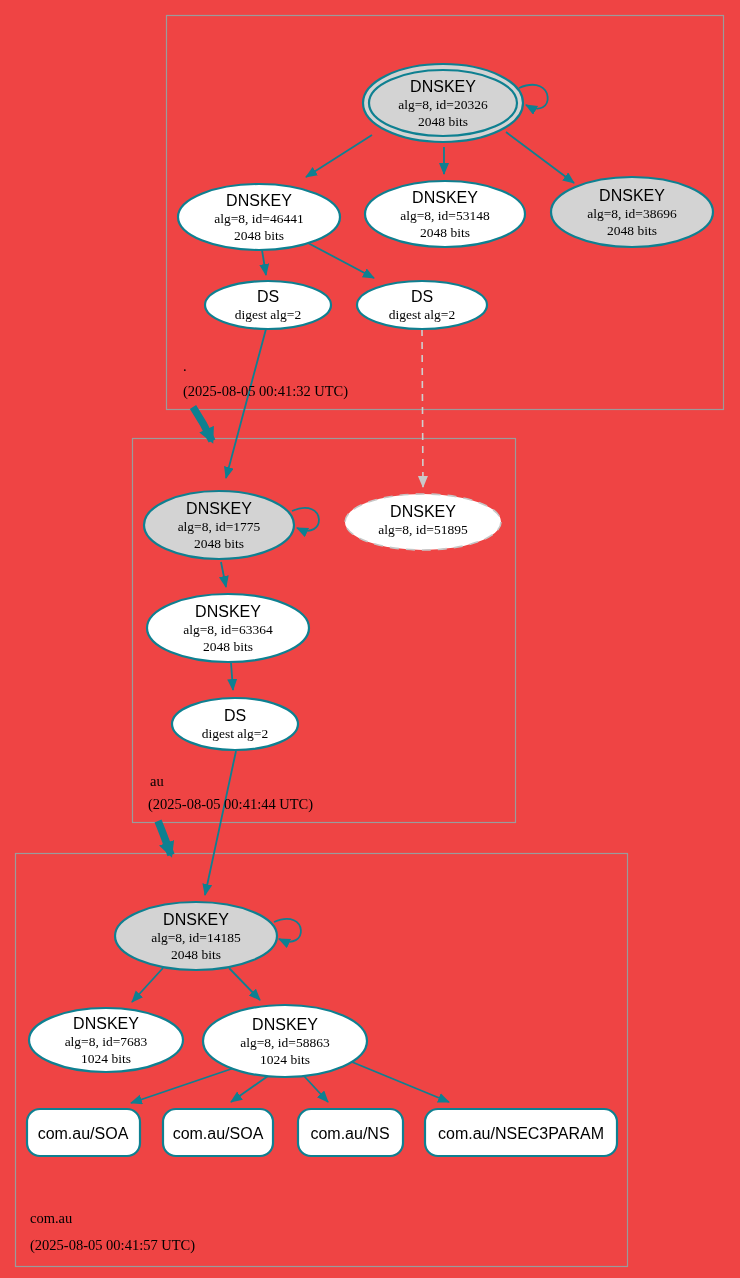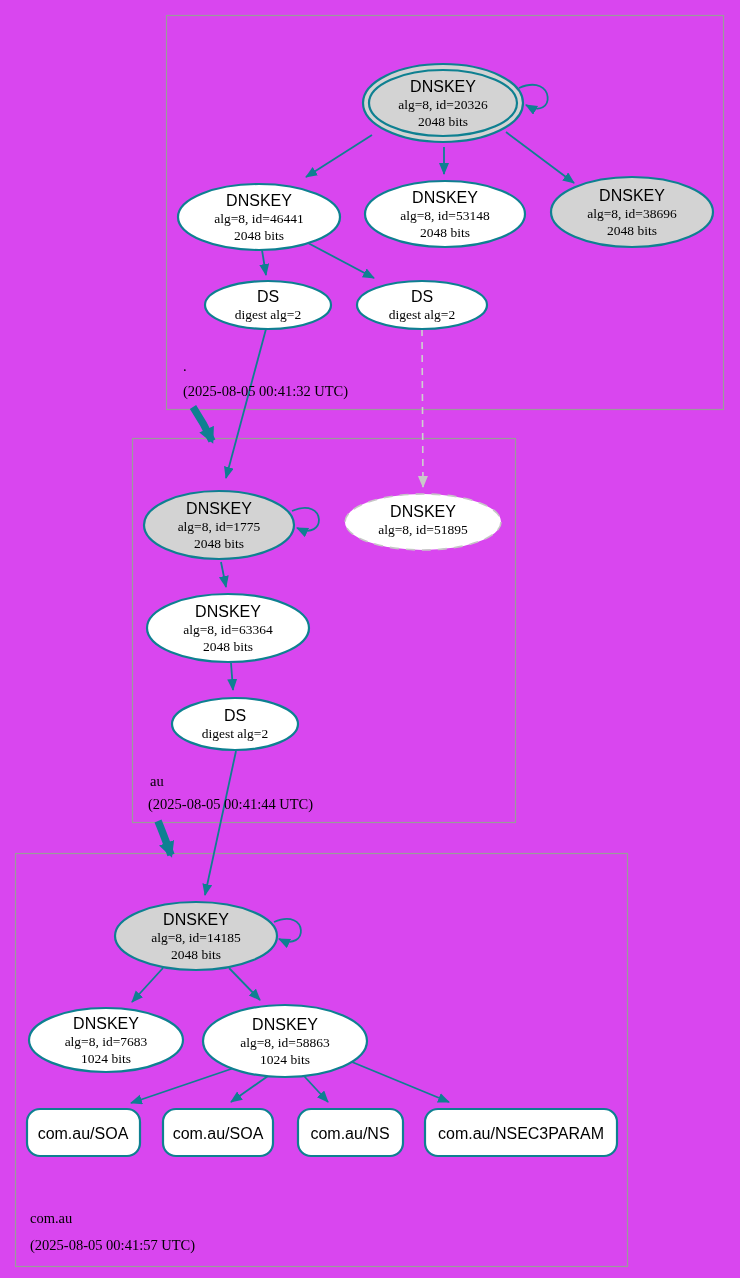--- a/index.html
+++ b/index.html
@@ -1,16 +1,16 @@
 <!DOCTYPE html>
 <html><head>
 <meta charset="utf-8">
 <style>
   html,body{margin:0;padding:0;background:#ffffff;}
-  .stage{position:relative;width:740px;height:1278px;background:#d946ef;overflow:hidden;}
+  .stage{position:relative;width:740px;height:1278px;background:#ef4444;overflow:hidden;}
   svg{display:block;}
   .cluster{fill:none;stroke:#9b9b9b;stroke-width:1.2;}
   .edge{fill:none;stroke:#0e8091;stroke-width:1.8;}
   .edge-thick{fill:none;stroke:#0e8091;stroke-width:7.5;}
   .edge-dashed{fill:none;stroke:#cfcfcf;stroke-width:1.6;stroke-dasharray:7 6;}
   .node{stroke:#0e8091;stroke-width:2.2;fill:#ffffff;}
   .node-gray{stroke:#0e8091;stroke-width:2.2;fill:#d3d3d3;}
   .node-dashed{stroke:#c6c6c6;stroke-width:1.6;fill:#ffffff;stroke-dasharray:9 7;}
   .rrbox{stroke:#0e8091;stroke-width:2.2;fill:#ffffff;}
   .t-title{font-family:"Liberation Sans",sans-serif;font-size:16px;fill:#000000;text-anchor:middle;}

